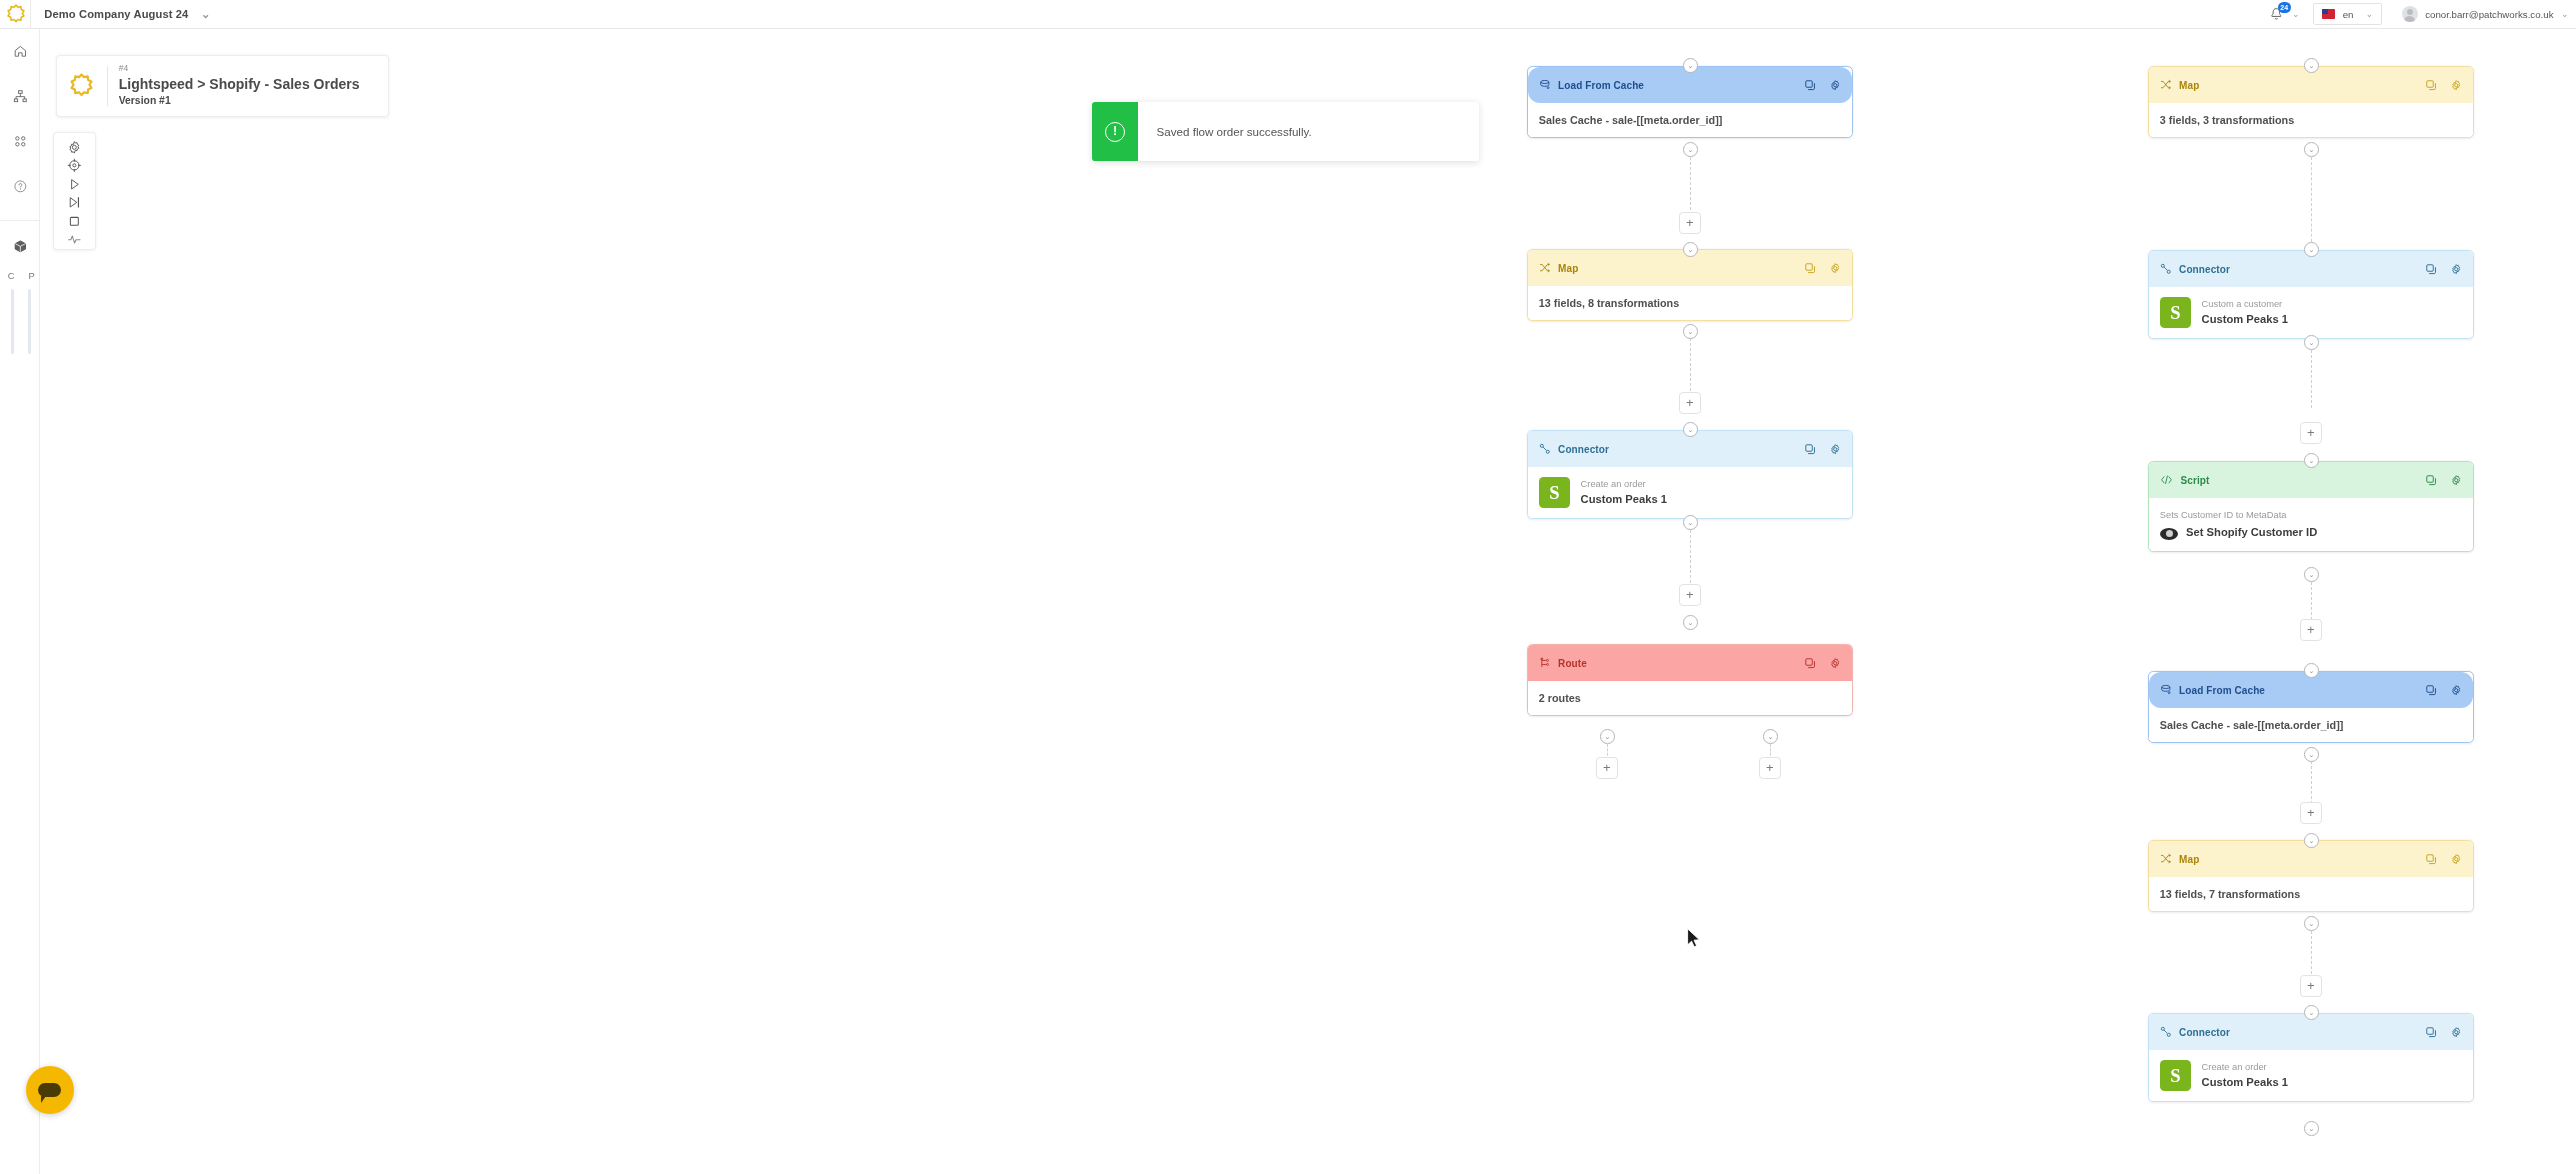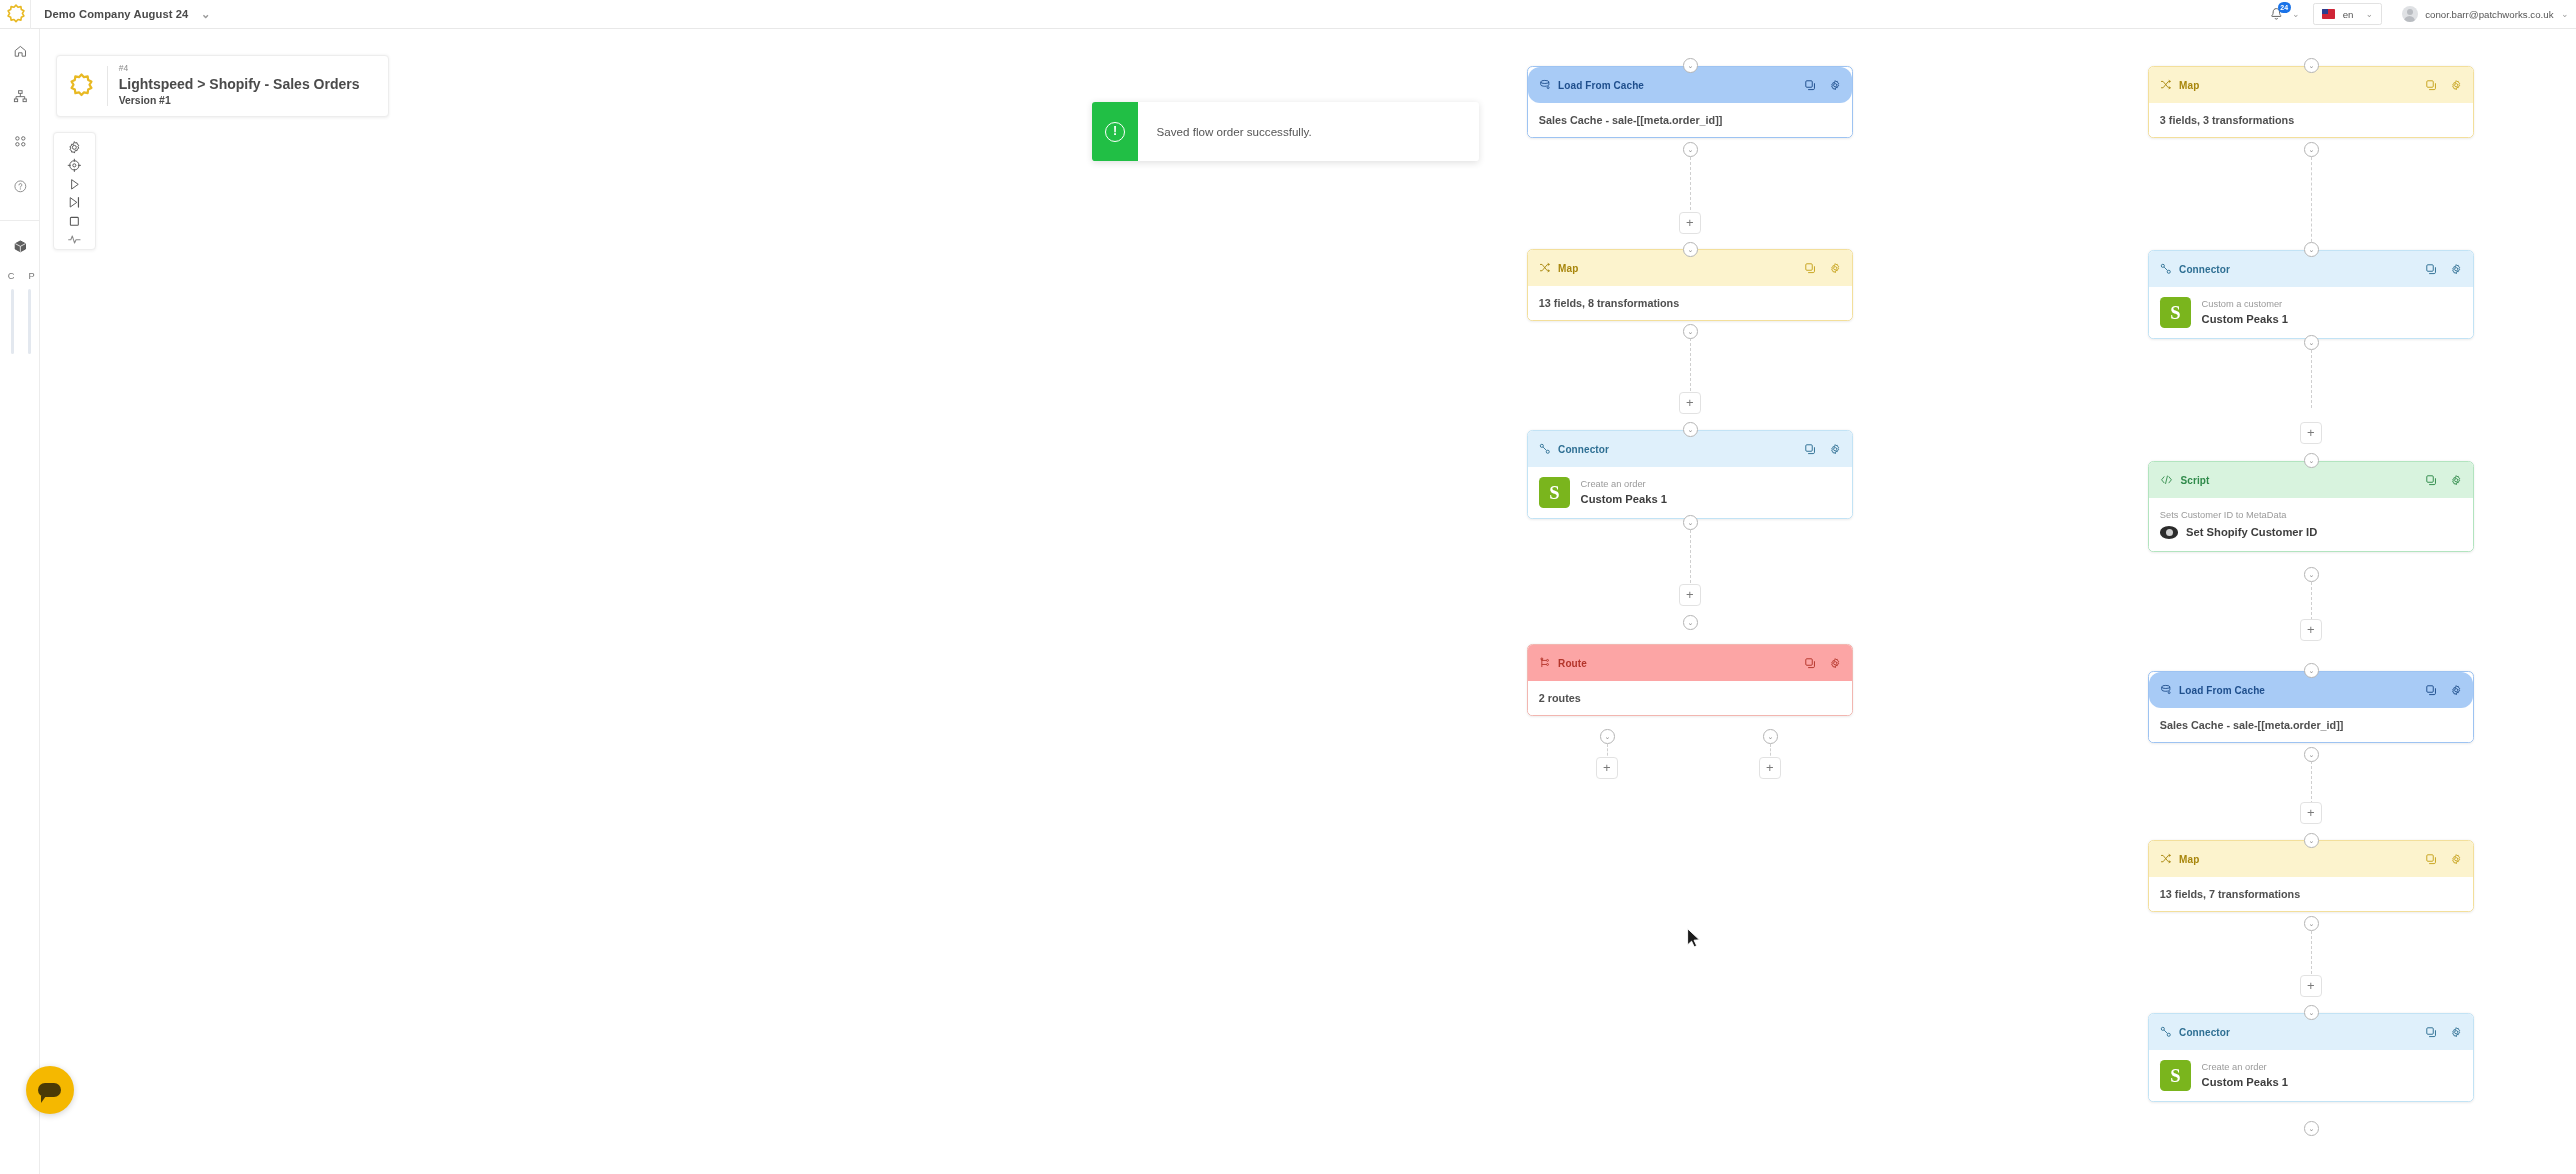--- a/index.html
+++ b/index.html
@@ -566,21 +566,21 @@
           <path d="M6 15.4h7.4c1 0 1.8-.8 1.8-1.8V6.2" fill="none" stroke="#2f8a4a" stroke-width="1.4"></path>
         </svg>
         <svg width="12.4" height="12.4" viewBox="0 0 20 20">
           <circle cx="10" cy="10" r="2.6" fill="none" stroke="#2f8a4a" stroke-width="1.4"></circle>
           <path d="M10 2.6l1.2 1.7 2.2-.5.4 2.1 1.9 1.1-1.1 1.9 1.1 1.9-1.9 1.1-.4 2.1-2.2-.5L10 17.4l-1.2-1.9-2.2.5-.4-2.1-1.9-1.1 1.1-1.9-1.1-1.9 1.9-1.1.4-2.1 2.2.5z" fill="none" stroke="#2f8a4a" stroke-width="1.4" stroke-linejoin="round"></path>
         </svg>
       </div>
     </div>
     <div class="node-body" style="display:block; padding:10.8px;">
       <div class="node-sub">Sets Customer ID to MetaData</div>
-      <div style="display:flex;align-items:center;gap:7.7px;margin-top:2.3px;">
+      <div style="display:flex;align-items:flex-end;gap:7.7px;margin-top:2.3px;">
         <span class="script-logo"></span>
         <span class="node-main">Set Shopify Customer ID</span>
       </div>
     </div>
   </div>
   <div class="dot" style="left:2264px; top:538px;">
     <span>⌄</span>
   </div>
   <div class="vline" style="left:2271px; top:553px; height:58px;"></div>
   <div class="plus" style="left:2260px; top:590px;">

